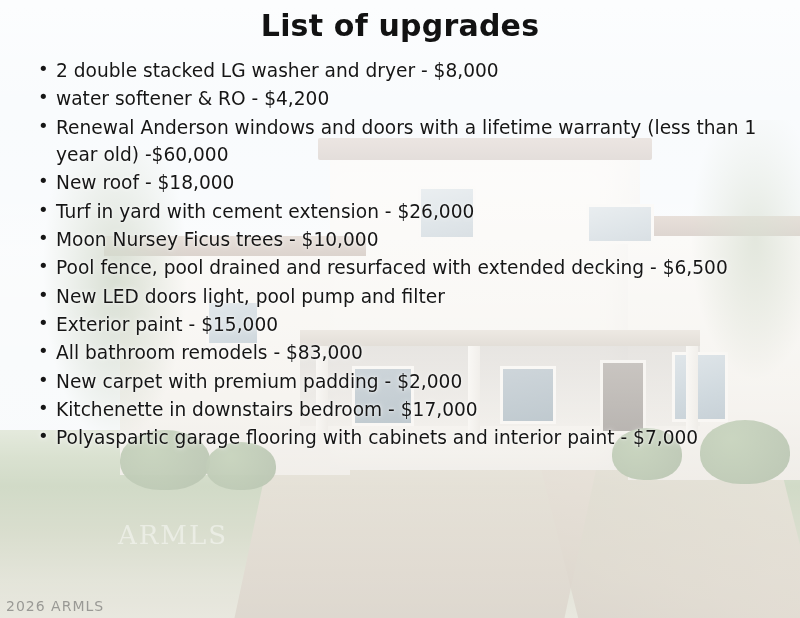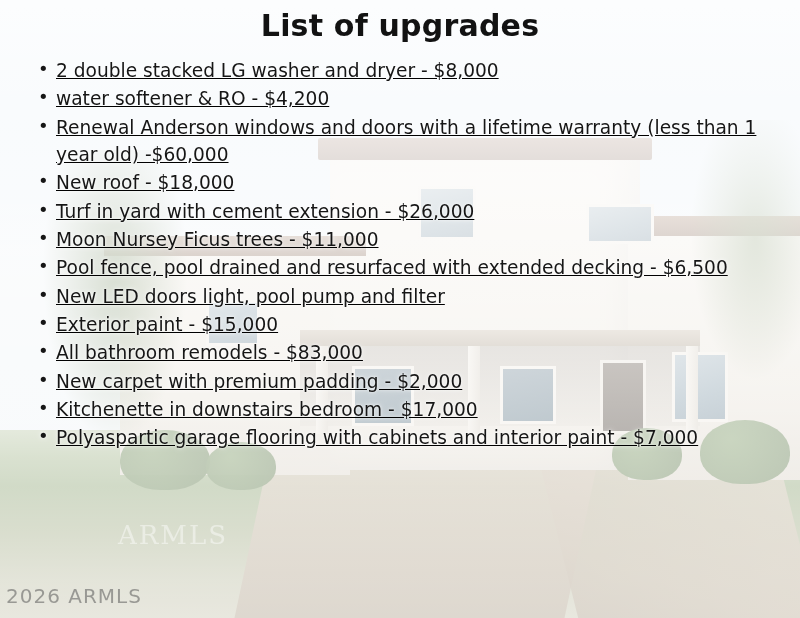--- a/index.html
+++ b/index.html
@@ -193,21 +193,20 @@
     font-size: 30px;
     font-weight: bold;
     color: #121212;
     letter-spacing: .2px;
     font-family: "DejaVu Sans", sans-serif;
   }
   ul.upgrades {
     margin: 14px 0 0 0;
     padding: 0 26px 0 38px;
     list-style: none;
-    text-decoration: underline;
   }
   ul.upgrades li {
     position: relative;
     font-size: 18.6px;
     line-height: 1.47;
     color: #161616;
     margin: 0 0 1px 0;
     padding-left: 18px;
     text-shadow: 0 0 3px rgba(255,255,255,.85), 0 0 7px rgba(255,255,255,.7);
   }
@@ -216,22 +215,22 @@
     position: absolute;
     left: 0;
     top: -1px;
     font-size: 18px;
     color: #161616;
   }
 
   .watermark {
     position: absolute;
     left: 6px;
-    bottom: 10px;
-    font-size: 20px;
+    bottom: 4px;
+    font-size: 14px;
     color: rgba(90,90,90,.55);
     letter-spacing: 1px;
     font-family: "DejaVu Sans", sans-serif;
   }
   .watermark-mid {
     position: absolute;
     left: 118px;
     top: 520px;
     font-size: 26px;
     color: rgba(255,255,255,.45);
@@ -286,21 +285,21 @@
 
   <div class="content">
     <h1 class="title">List of upgrades</h1>
 
     <ul class="upgrades">
       <li>2 double stacked LG washer and dryer - $8,000</li>
       <li>water softener &amp; RO - $4,200</li>
       <li>Renewal Anderson windows and doors with a lifetime warranty  (less than 1 year old) -$60,000</li>
       <li>New roof - $18,000</li>
       <li>Turf in yard with cement extension - $26,000</li>
-      <li>Moon Nursey Ficus trees - $11,000</li>
+      <li>Moon Nursey Ficus trees - $10,000</li>
       <li>Pool fence, pool drained and resurfaced with extended decking - $6,500</li>
       <li>New LED doors light, pool pump and filter</li>
       <li>Exterior paint - $15,000</li>
       <li>All bathroom remodels - $83,000</li>
       <li>New carpet with premium padding - $2,000</li>
       <li>Kitchenette in downstairs bedroom - $17,000</li>
       <li>Polyaspartic garage flooring with cabinets and interior paint - $7,000</li>
     </ul>
   </div>
 

